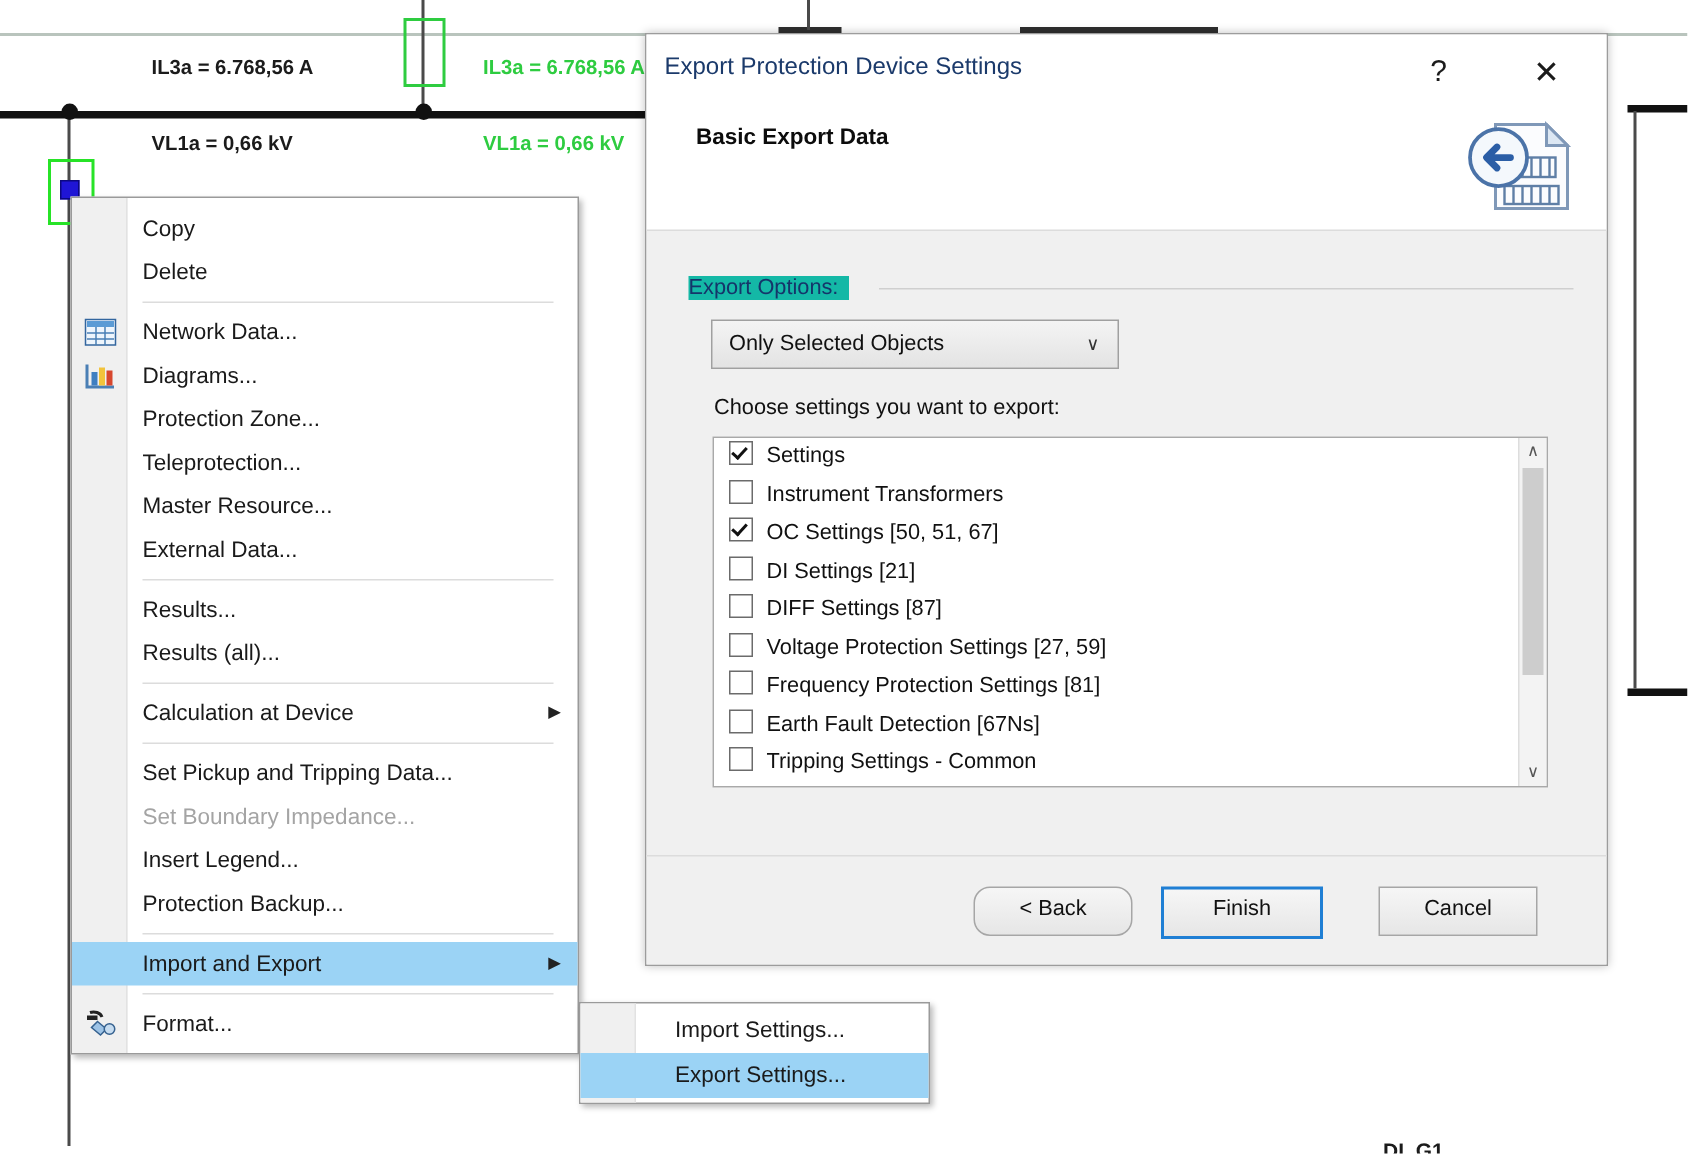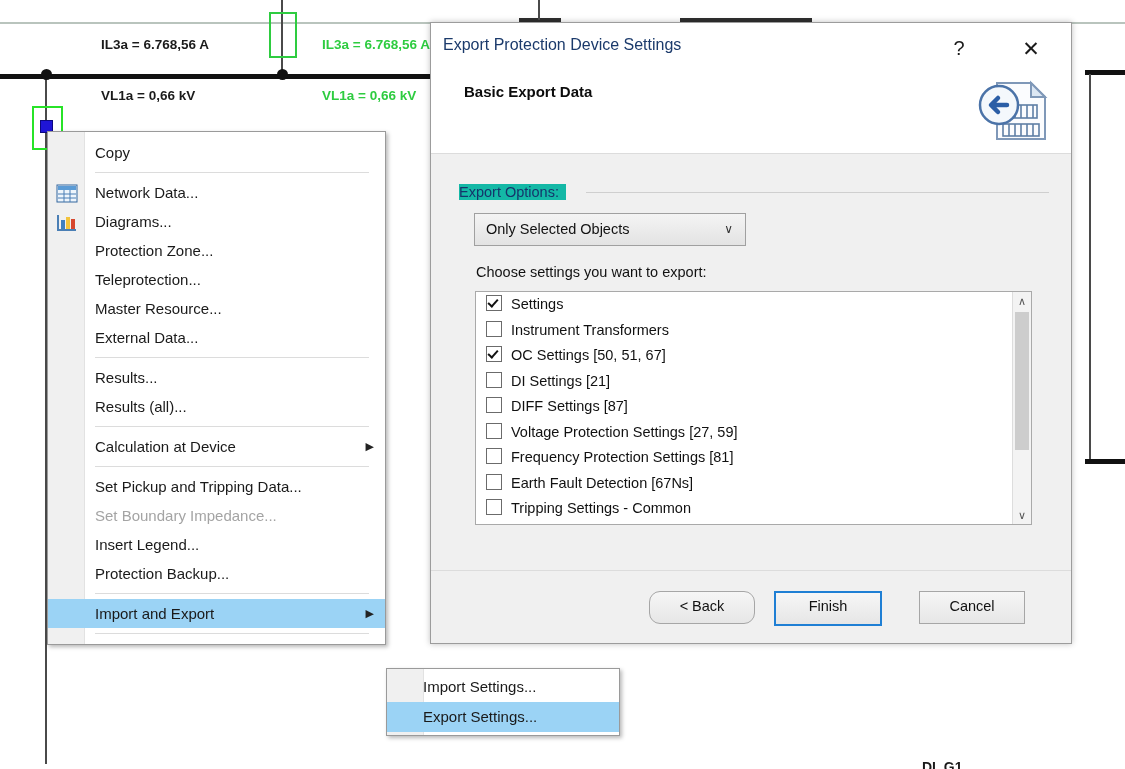--- a/index.html
+++ b/index.html
@@ -42,21 +42,21 @@
 
   
   #ctx-submenu{
     position:absolute;left:386px;top:668px;width:232px;
     background:#ffffff;border:1px solid #9a9a9a;
     box-shadow:2px 2px 4px rgba(0,0,0,.28);
     font-size:15px;color:#1a1a1a;z-index:45;
   }
   #ctx-submenu .gutter{position:absolute;left:0;top:0;bottom:0;width:36px;background:#f0f0f0;border-right:1px solid #e2e2e2;}
   #ctx-submenu .items{position:relative;padding:3px 0;}
-  #ctx-submenu .mi{padding-left:36px;height:30px;line-height:30px;}
+  #ctx-submenu .mi{padding-left:63px;height:30px;line-height:30px;}
 
   
   #dialog{
     position:absolute;left:430px;top:22px;width:640px;height:620px;
     background:#f0f0f0;border:1px solid #9c9c9c;
     box-shadow:0 0 6px rgba(0,0,0,.25);
     z-index:60;
   }
   #dlg-header{position:absolute;left:0;top:0;right:0;height:130px;background:#ffffff;border-bottom:1px solid #dcdcdc;}
   #dlg-title{position:absolute;left:12px;top:13px;font-size:16px;color:#1b3a6b;}
@@ -141,20 +141,21 @@
   <div class="diag-label dev" style="left:922px;top:722px;">
     <div>DI_G1</div>
     
   </div>
 </div>
 
 <div id="ctx-menu">
   <div class="gutter"></div>
   <div class="items" id="ctx-items">
       <div class="mi"><span>Copy</span></div>
+      <div class="mi"><span>Delete</span></div>
       <div class="sep"></div>
       <div class="mi"><span class="mi-icon"><svg width="22" height="19" viewBox="0 0 22 19">
             <rect x="1" y="1" width="20" height="17" fill="#eef5fc" stroke="#33669e"></rect>
             <rect x="2" y="2" width="18" height="4" fill="#5b9bd5"></rect>
             <path d="M8 6v12M14 6v12M2 10h18M2 14h18" stroke="#4a7fb5" fill="none"></path>
           </svg></span><span>Network Data...</span></div>
       <div class="mi"><span class="mi-icon"><svg width="22" height="19" viewBox="0 0 22 19">
             <path d="M2 2v15h18" stroke="#4a7fb5" fill="none" stroke-width="2"></path>
             <rect x="5" y="7" width="4" height="9" fill="#3f7fc1"></rect>
             <rect x="10" y="4" width="4" height="12" fill="#f2c33c"></rect>
@@ -170,20 +171,26 @@
       <div class="sep"></div>
       <div class="mi"><span>Calculation at Device</span><span class="arrow">▶</span></div>
       <div class="sep"></div>
       <div class="mi"><span>Set Pickup and Tripping Data...</span></div>
       <div class="mi disabled"><span>Set Boundary Impedance...</span></div>
       <div class="mi"><span>Insert Legend...</span></div>
       <div class="mi"><span>Protection Backup...</span></div>
       <div class="sep"></div>
       <div class="mi hl"><span>Import and Export</span><span class="arrow">▶</span></div>
       <div class="sep"></div>
+      <div class="mi"><span class="mi-icon"><svg width="22" height="19" viewBox="0 0 22 19">
+            <path d="M4 2c3-1 7 0 8 3" stroke="#222" stroke-width="2" fill="none"></path>
+            <rect x="2" y="4" width="7" height="3" fill="#222"></rect>
+            <path d="M9 8l6 5-4 4-6-5z" fill="#9dc3e6" stroke="#35618f"></path>
+            <circle cx="17" cy="13" r="3.5" fill="#c6dcf0" stroke="#35618f"></circle>
+          </svg></span><span>Format...</span></div>
     </div>
 </div>
 
 <div id="ctx-submenu">
   <div class="gutter"></div>
   <div class="items" id="sub-items">
       <div class="mi"><span>Import Settings...</span></div>
       <div class="mi hl"><span>Export Settings...</span></div>
     </div>
 </div>

